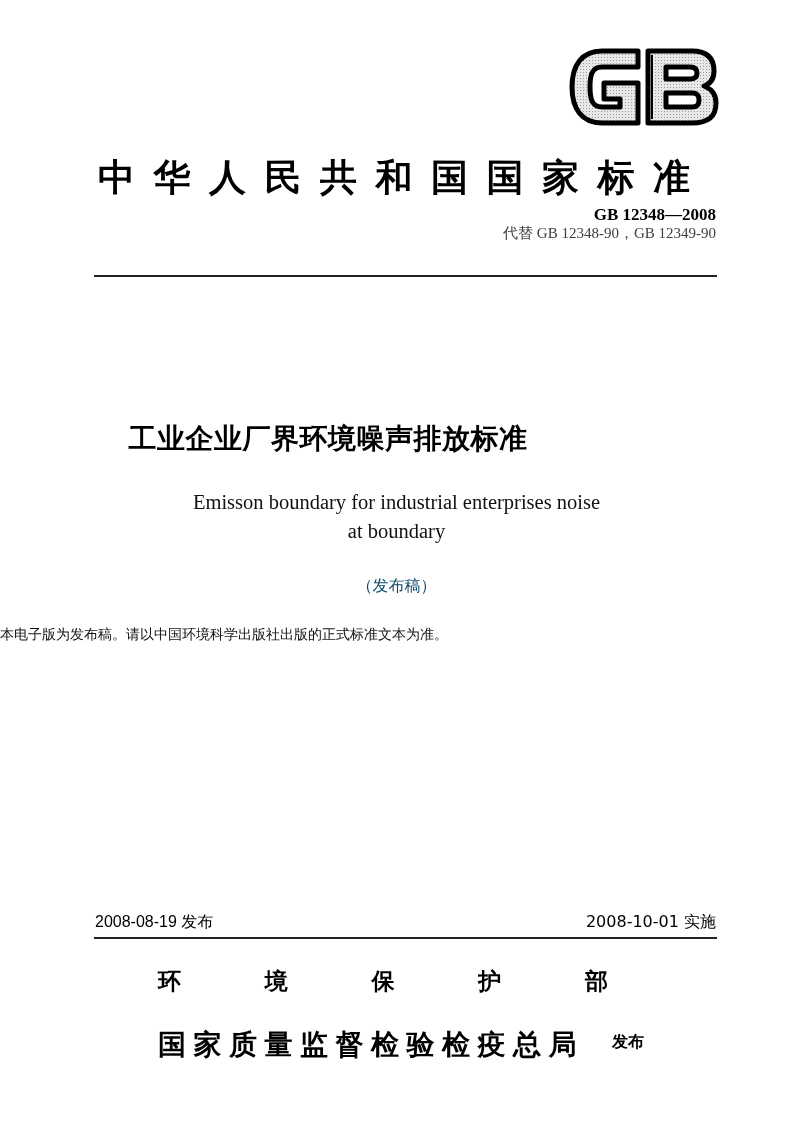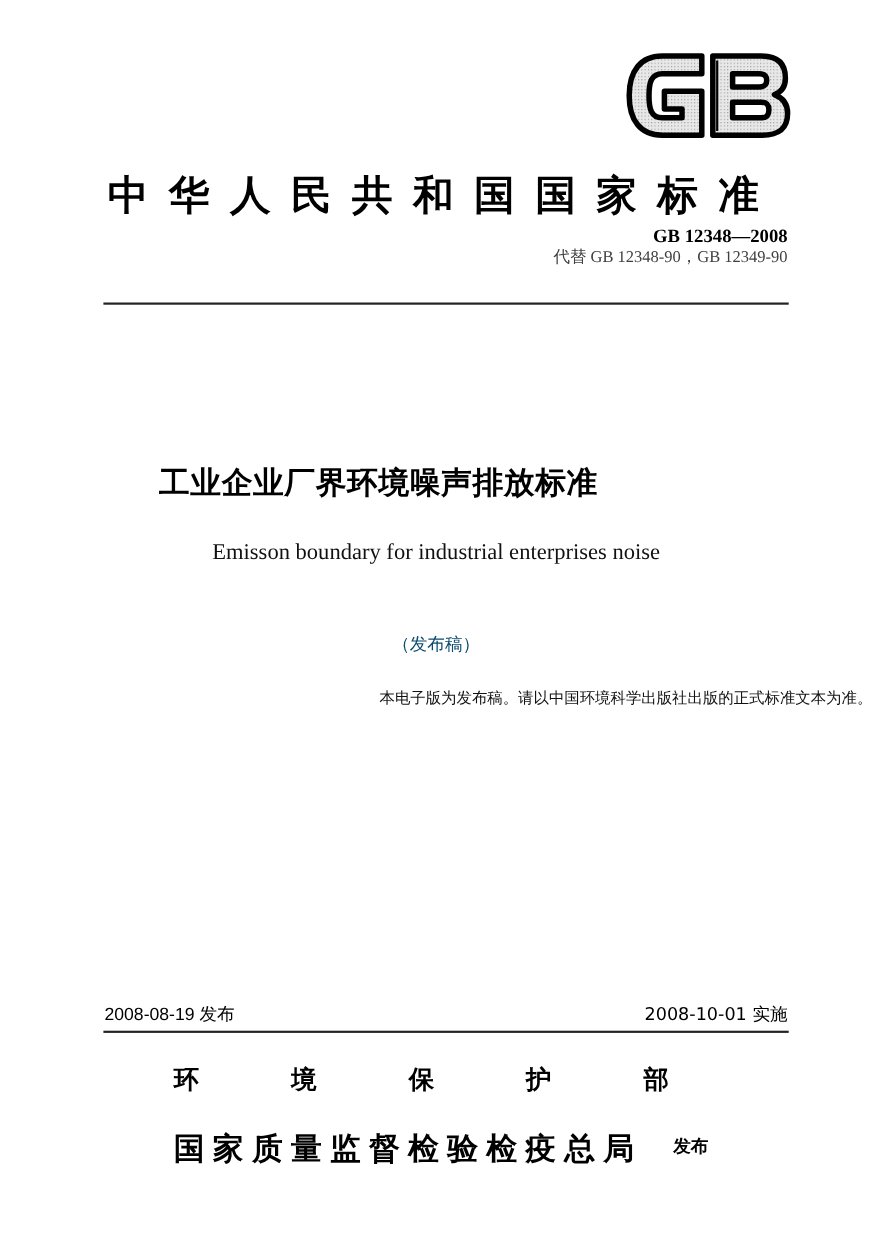--- a/index.html
+++ b/index.html
@@ -15,32 +15,32 @@
     right: 77px; top: 205px;
     font-family: "Liberation Serif", serif; font-weight: bold; font-size: 17px; white-space: nowrap;
   }
   .replaces {
     right: 77px; top: 224px;
     font-family: "Liberation Serif", "DejaVu Serif", serif; font-size: 15px; color: #404040; white-space: nowrap;
   }
   .rule { left: 94px; width: 623px; height: 2px; background: #222; }
   .title-cn {
     left: 0; width: 656px; top: 420px; text-align: center;
-    font-family: "DejaVu Sans", sans-serif; font-weight: bold; font-size: 28px; letter-spacing: 0.5px; padding-left: 16px;
+    font-family: "DejaVu Sans", sans-serif; font-weight: bold; font-size: 28px; letter-spacing: 0.5px;
   }
   .title-en {
     left: 0; width: 793px; top: 488px; text-align: center;
     font-family: "Liberation Serif", serif; font-size: 20.5px; line-height: 29px; color: #111;
   }
   .draft {
     left: 0; width: 793px; top: 576px; text-align: center;
     font-family: "DejaVu Sans", sans-serif; font-size: 16px; color: #0c4a6e;
   }
   .notice {
-    left: 0; width: 793px; top: 626px; text-align: right;
+    left: 0; width: 793px; top: 626px; text-align: left;
     font-family: Liberation Serif, serif; font-size: 14px; color: #111; white-space: nowrap;
   }
   .date-left {
     left: 95px; top: 912px;
     font-family: Liberation Sans, sans-serif; font-size: 16px; white-space: nowrap;
   }
   .date-right {
     right: 77px; top: 912px;
     font-family: "DejaVu Sans", sans-serif; font-size: 16px; white-space: nowrap;
   }
@@ -79,20 +79,21 @@
 
 <div class="abs std-no">GB 12348—2008</div>
 <div class="abs replaces">代替 GB 12348-90，GB 12349-90</div>
 
 <div class="abs rule" style="top:275px;"></div>
 
 <div class="abs title-cn">工业企业厂界环境噪声排放标准</div>
 
 <div class="abs title-en">
   <div>Emisson boundary for industrial enterprises noise</div>
+  <div>at boundary</div>
 </div>
 
 <div class="abs draft">（发布稿）</div>
 
 <div class="abs notice">本电子版为发布稿。请以中国环境科学出版社出版的正式标准文本为准。</div>
 
 <div class="abs date-left">2008-08-19 发布</div>
 <div class="abs date-right">2008-10-01 实施</div>
 
 <div class="abs rule" style="top:937px;"></div>

